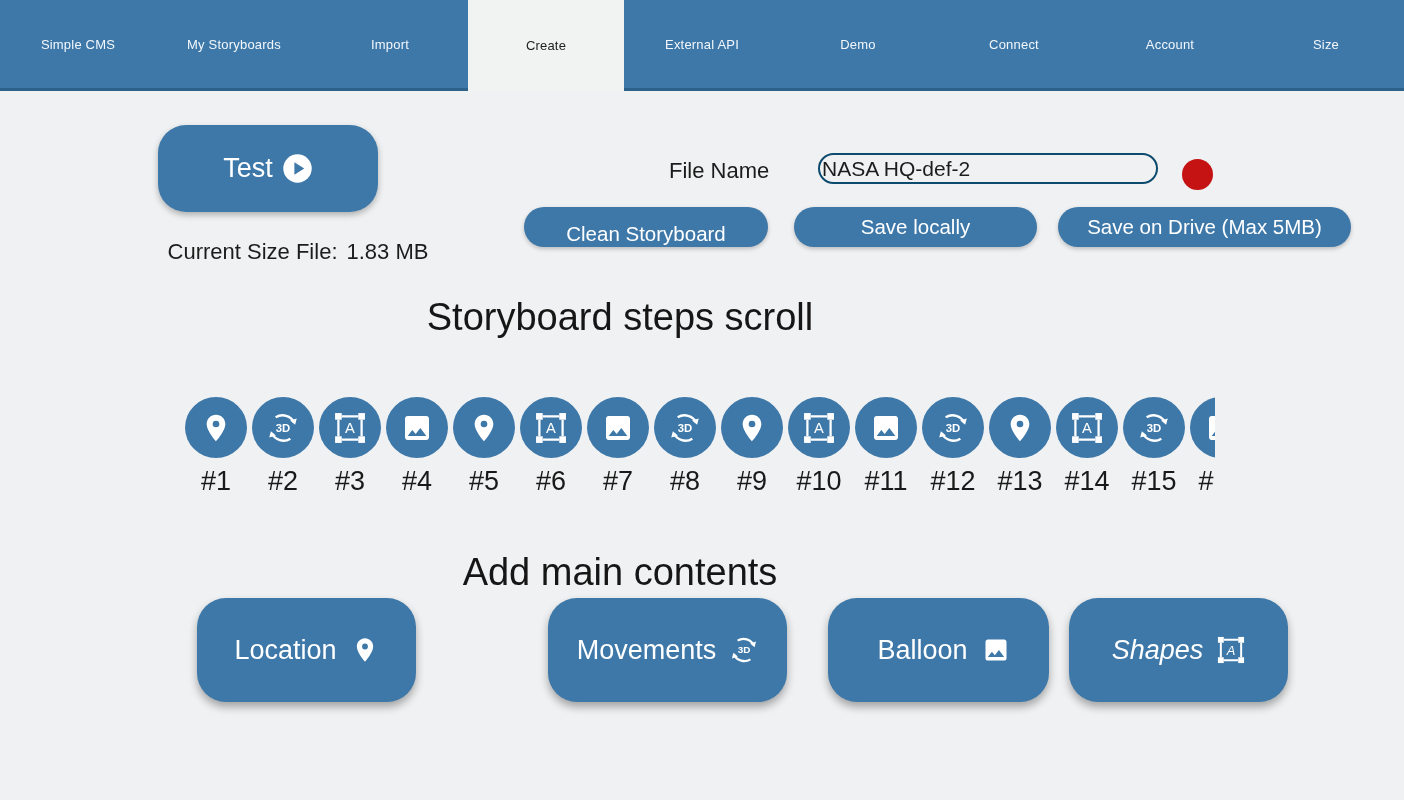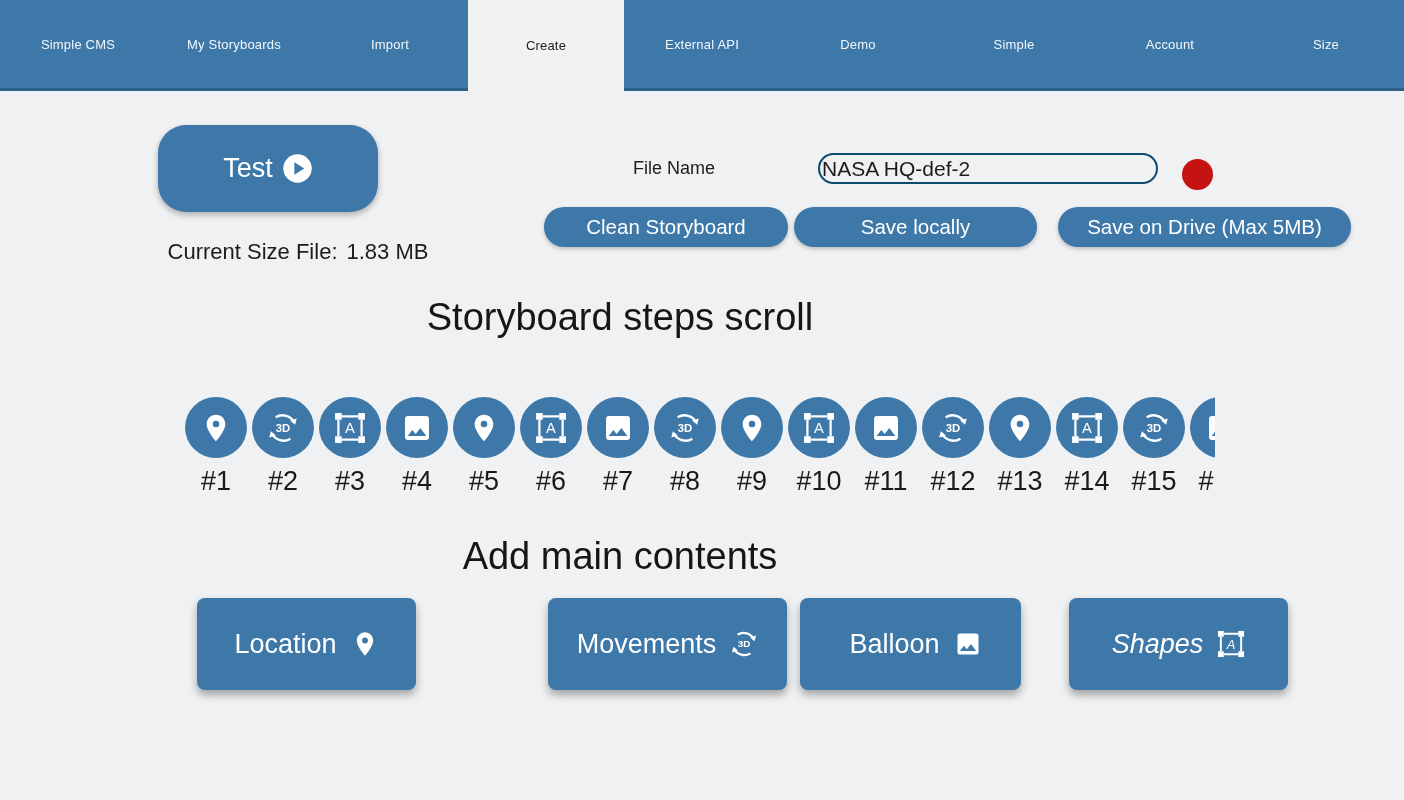--- a/index.html
+++ b/index.html
@@ -28,57 +28,57 @@
        font-family:"Liberation Sans",sans-serif;display:flex;align-items:center;justify-content:center;}
 
   .test-btn{position:absolute;left:158px;top:125px;width:220px;height:87px;border-radius:28px;
             font-size:27px;gap:9px;box-shadow:0 3px 6px rgba(0,0,0,.28);}
   .ic-play{width:31px;height:31px;}
 
   .size-line{position:absolute;left:133px;top:239px;width:330px;text-align:center;
              font-size:22px;color:var(--ink);white-space:nowrap;}
   .size-line .size-val{margin-left:9px;}
 
-  .file-label{position:absolute;left:633px;top:158px;font-size:18px;color:var(--ink);}
+  .file-label{position:absolute;left:669px;top:158px;font-size:22px;color:var(--ink);}
   .file-input{position:absolute;left:818px;top:153px;width:340px;height:31px;
               border:2px solid #0c4a6e;border-radius:17px;background:transparent;
               text-align:left;font-size:21px;color:var(--ink);
               font-family:"Liberation Sans",sans-serif;outline:none;}
   .rec-dot{position:absolute;left:1182px;top:159px;width:31px;height:31px;border-radius:50%;
            background:var(--red);}
 
   .actions-row{position:absolute;top:207px;left:0;width:1404px;height:40px;}
   .action-btn{position:absolute;top:0;height:40px;border-radius:20px;font-size:20.5px;
               box-shadow:0 2px 4px rgba(0,0,0,.22);white-space:nowrap;}
-  .action-btn:nth-of-type(1){left:544px;width:244px;}
+  .action-btn:nth-of-type(1){left:524px;width:244px;align-items:flex-end;}
   .action-btn:nth-of-type(2){left:794px;width:243px;}
   .action-btn:nth-of-type(3){left:1058px;width:293px;}
 
   
   .h{position:absolute;left:0;width:1240px;margin:0;text-align:center;
      font-weight:400;font-size:38px;color:#161616;}
   .h-steps{top:296px;}
-  .h-add{top:535px;}
+  .h-add{top:551px;}
 
   
   .steps-strip{position:absolute;left:185px;top:397px;width:1030px;height:100px;
                display:flex;flex-wrap:nowrap;gap:5px;overflow:hidden;cursor:grab;}
   .step{flex:0 0 62px;width:62px;display:flex;flex-direction:column;align-items:center;}
   .step-circle{width:62px;height:62px;border-radius:50%;background:var(--blue);color:#fff;
                display:flex;align-items:center;justify-content:center;cursor:pointer;}
   .ic-step{width:32px;height:32px;}
   .step-label{margin-top:8px;font-size:27px;color:#191919;white-space:nowrap;}
 
   
   .content-row{position:absolute;top:598px;left:0;width:1404px;height:92px;}
-  .content-btn{position:absolute;top:0;height:92px;border-radius:8px;font-size:27px;gap:14px;
+  .content-btn{position:absolute;top:0;height:104px;border-radius:29px;font-size:27px;gap:14px;
                box-shadow:0 5px 9px rgba(0,0,0,.32);white-space:nowrap;}
   .content-btn:nth-of-type(1){left:197px;width:219px;}
   .content-btn:nth-of-type(2){left:513px;width:239px;margin-left:35px;}
-  .content-btn:nth-of-type(3){left:800px;width:221px;padding-left:16px;}
+  .content-btn:nth-of-type(3){left:828px;width:221px;padding-left:16px;}
   .content-btn:nth-of-type(4){left:1069px;width:219px;font-style:italic;}
   .ic-content{width:28px;height:28px;}
 
   .ic{fill:currentColor;flex:0 0 auto;}
   svg.defs{position:absolute;width:0;height:0;}
 </style>
 </head>
 <body>
 
 <svg class="defs" aria-hidden="true">
@@ -132,21 +132,21 @@
 
   <div class="nav-item">
     <span>External API</span>
   </div>
 
   <div class="nav-item">
     <span>Demo</span>
   </div>
 
   <div class="nav-item">
-    <span>Simple</span>
+    <span>Connect</span>
   </div>
 
   <div class="nav-item">
     <span>Account</span>
   </div>
 
   <div class="nav-item">
     <span>Size</span>
   </div>
 </nav>

